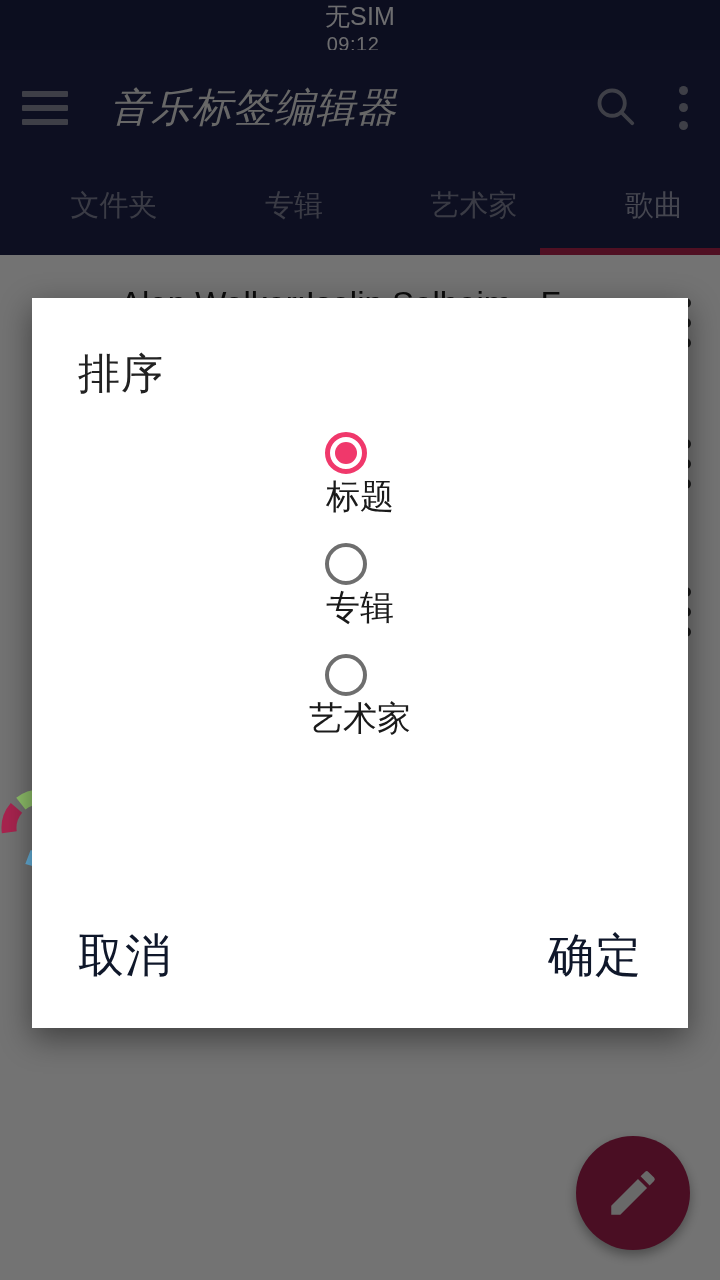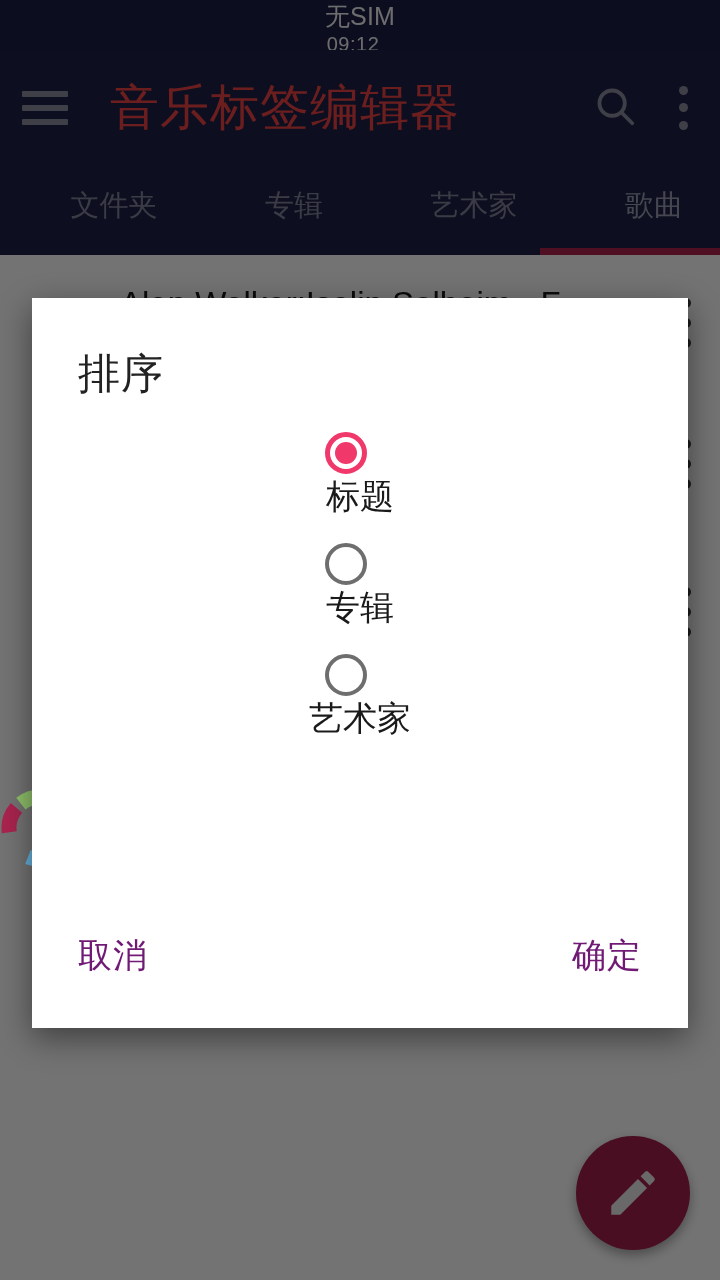--- a/index.html
+++ b/index.html
@@ -61,24 +61,25 @@
   .hamburger {
     width: 46px; height: 34px;
     display: flex; flex-direction: column; justify-content: space-between;
     margin-right: 42px;
   }
   .hamburger span {
     display: block; height: 6px; width: 100%;
     background: #8b8d9e; border-radius: 1px;
   }
   .app-title {
-    font-size: 49px;
-    color: #ef4444;
+    font-size: 40px;
+    color: #e5e5e5;
     letter-spacing: 1px;
     flex: 1 1 auto;
+    font-style: italic;
   }
   .appbar-icon { margin-left: 28px; }
   .kebab {
     width: 10px; height: 44px;
     display: flex; flex-direction: column; justify-content: space-between;
     align-items: center;
     margin-left: 40px; margin-right: 10px;
   }
   .kebab i {
     display: block; width: 9px; height: 9px; border-radius: 50%;
@@ -229,22 +230,22 @@
   .opt-label {
     font-size: 34px;
     color: #1a1a1a;
   }
   .dlg-actions {
     height: 130px;
     display: flex; align-items: center; justify-content: space-between;
     padding-bottom: 14px;
   }
   .dlg-btn {
-    font-size: 34px;
-    color: #701a75;
+    font-size: 46px;
+    color: #0f172a;
     background: none; border: none;
     font-family: inherit;
     letter-spacing: 1px;
     cursor: pointer;
   }
 </style>
 </head>
 <body>
 
 <div id="screen">

